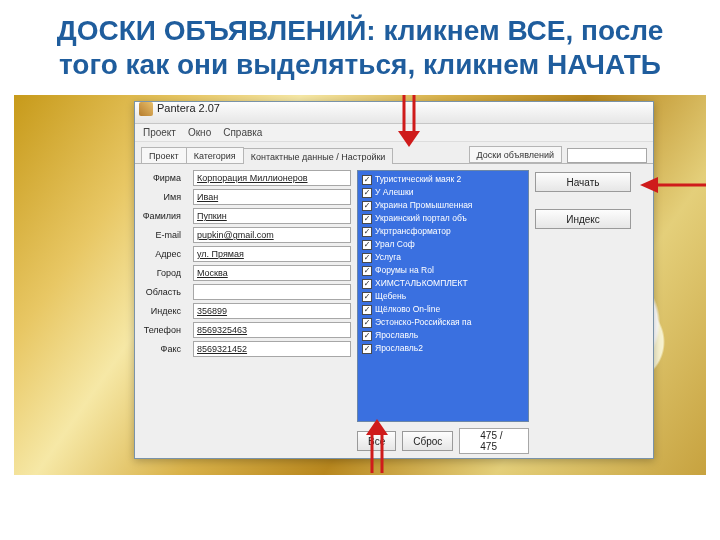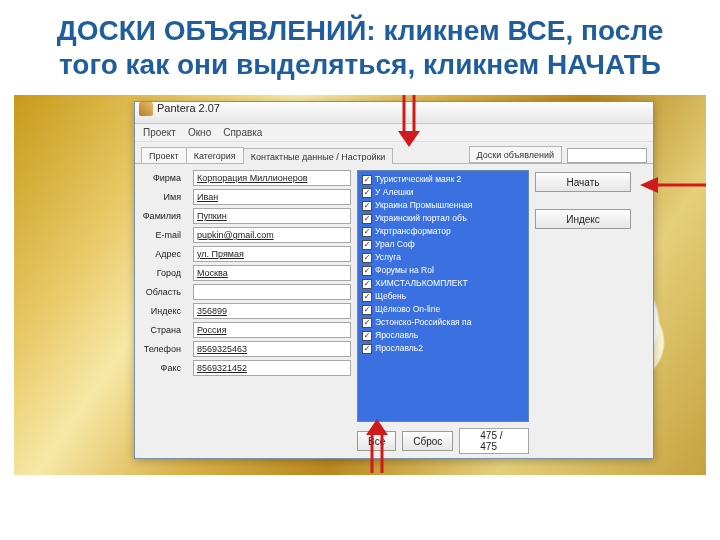--- a/index.html
+++ b/index.html
@@ -103,24 +103,20 @@
           </div>
         <div class="row">
             <div class="lab">Область</div>
             <div class="inp"></div>
           </div>
         <div class="row">
             <div class="lab">Индекс</div>
             <div class="inp">356899</div>
           </div>
         <div class="row">
-            <div class="lab">Страна</div>
-            <div class="inp">Россия</div>
-          </div>
-        <div class="row">
             <div class="lab">Телефон</div>
             <div class="inp">8569325463</div>
           </div>
         <div class="row">
             <div class="lab">Факс</div>
             <div class="inp">8569321452</div>
           </div>
       </div>
 
       <div class="mid">

